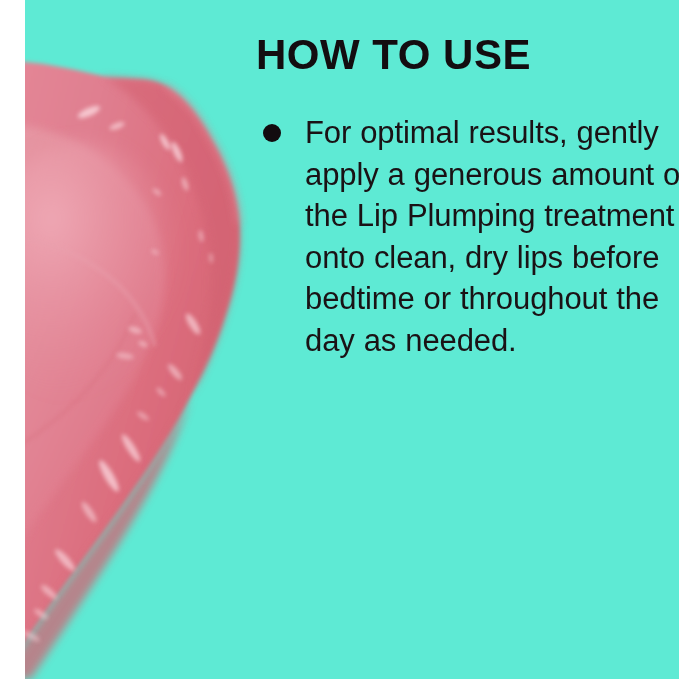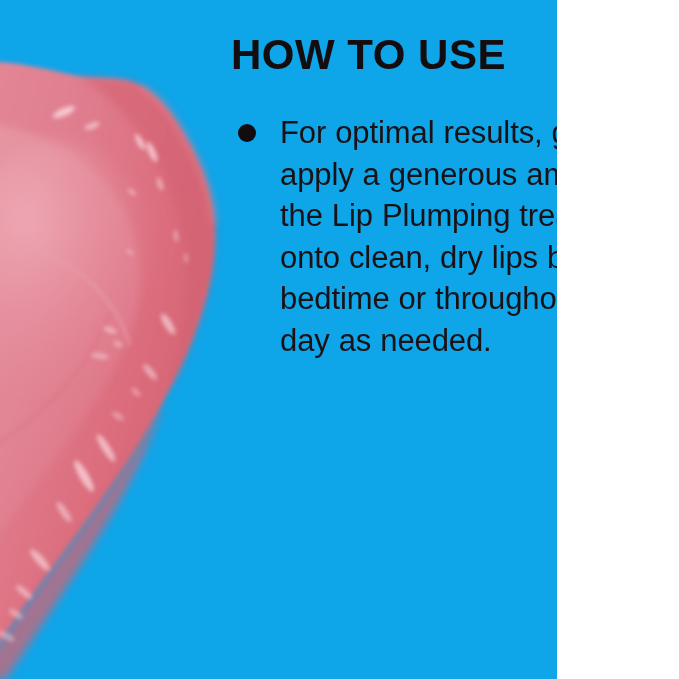--- a/index.html
+++ b/index.html
@@ -4,25 +4,26 @@
 <title>How To Use</title>
 <style>
   html, body {
     margin: 0;
     padding: 0;
     background: #ffffff;
   }
 
   #canvas {
     position: relative;
-    width: 557px;
+    width: 654px;
     height: 679px;
     overflow: hidden;
     font-family: "Liberation Sans", sans-serif;
-    background: #0ea5e9;
+    background: #5eead4;
+    margin-left: 25px;
   }
 
   
   .swatch-layer {
     position: absolute;
     left: 0;
     top: 0;
     width: 260px;
     height: 679px;
     pointer-events: none;

